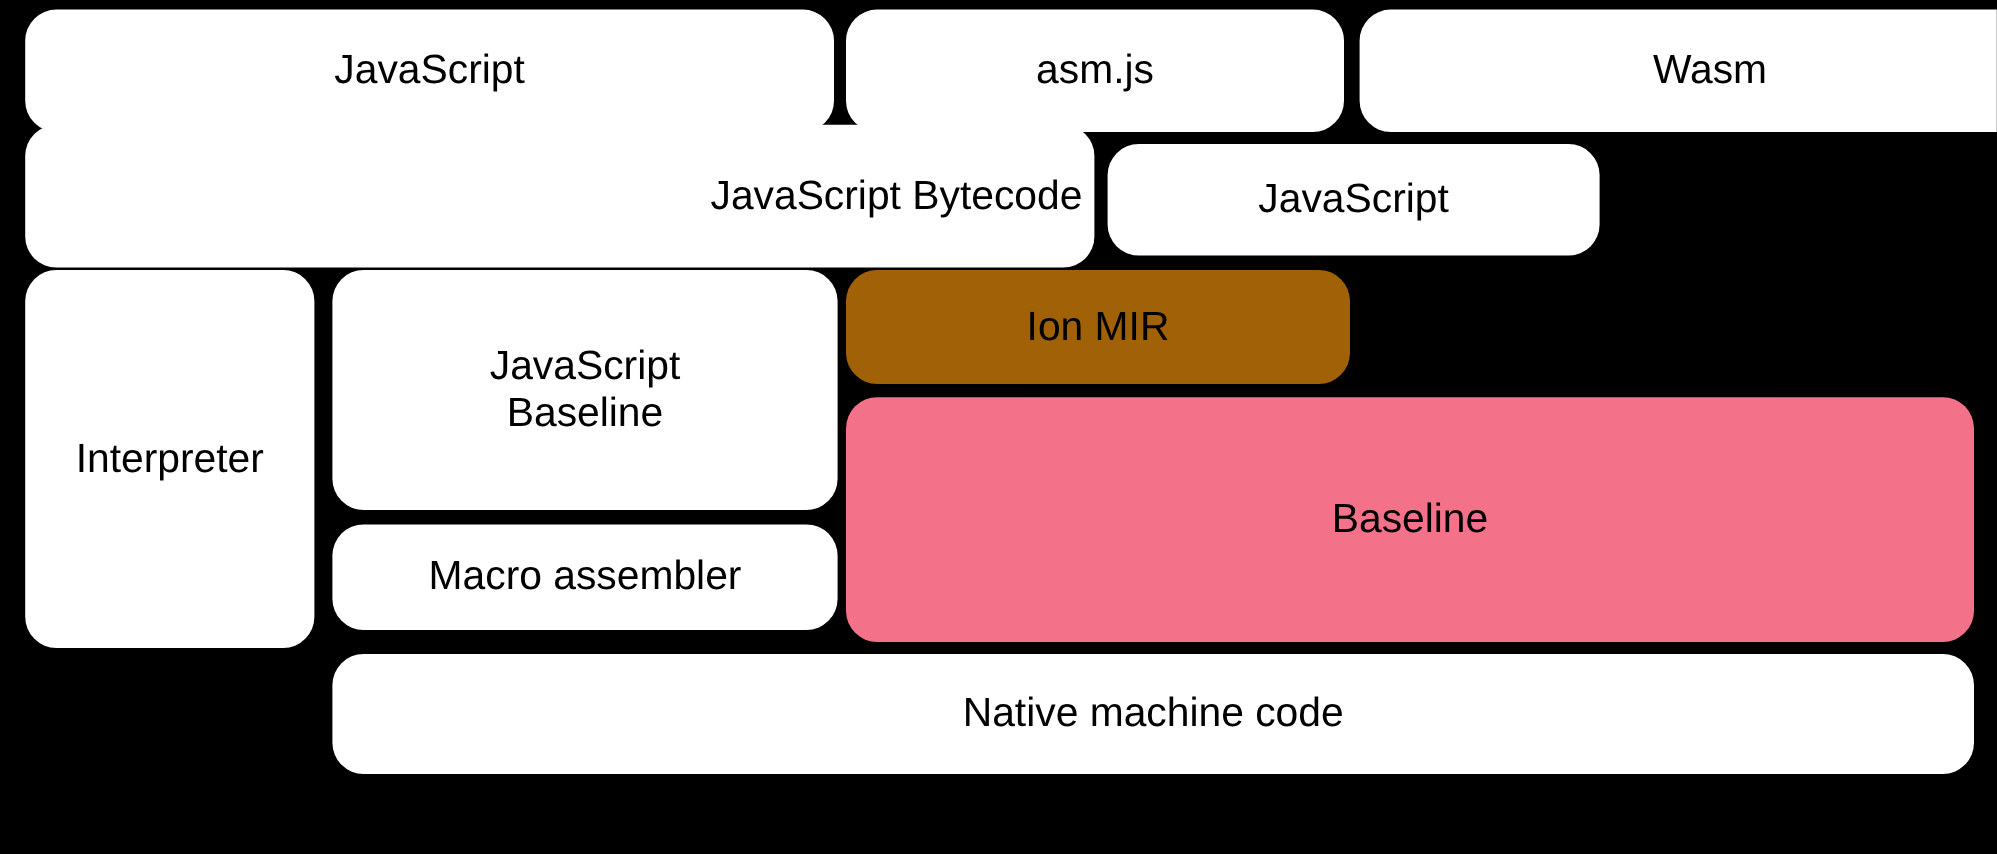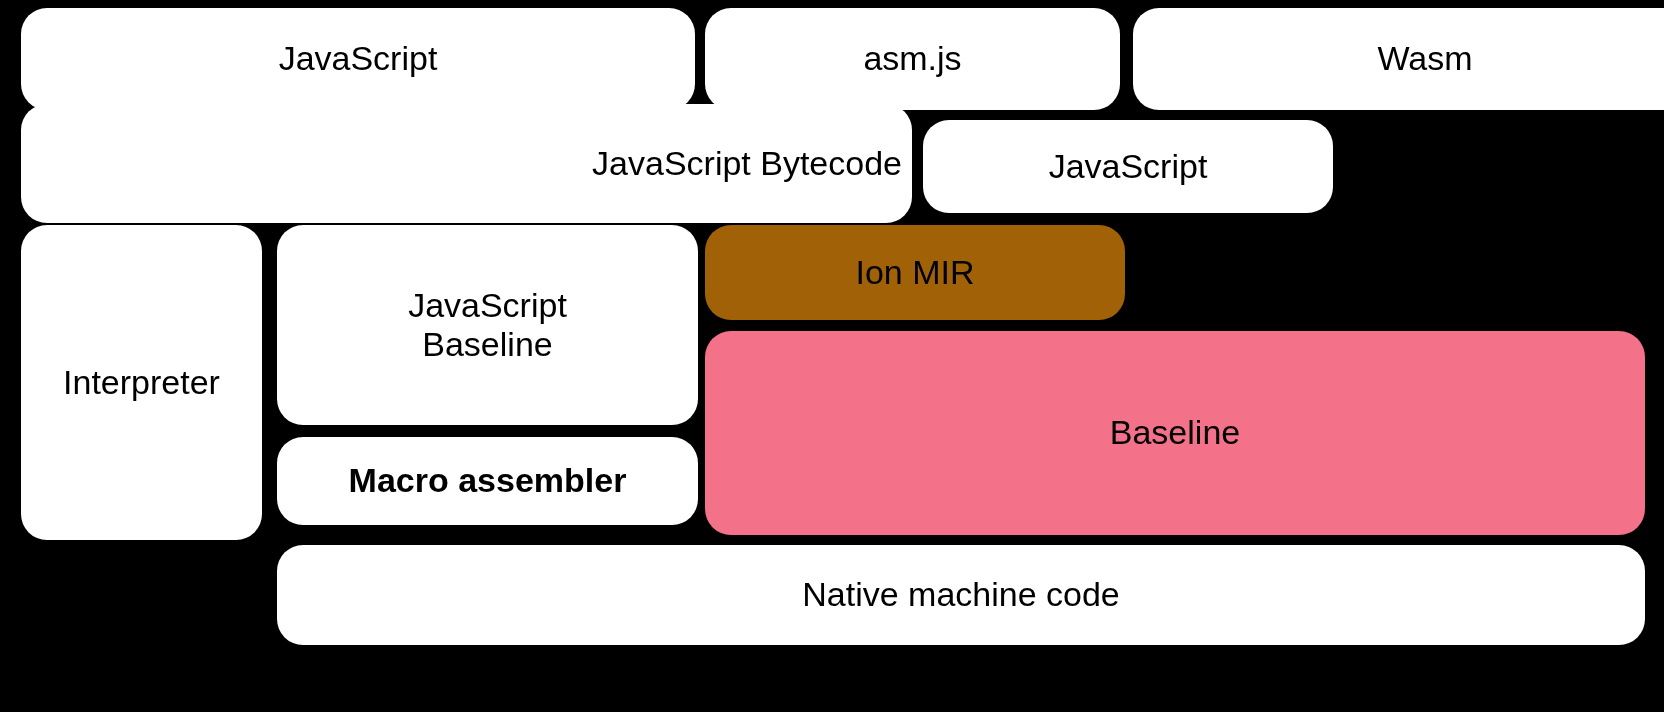--- a/index.html
+++ b/index.html
@@ -44,21 +44,21 @@
   
   #n-javascript      { left: 21px;   top: 8px;   width: 674px; height: 102px; }
   #n-asmjs           { left: 705px;  top: 8px;   width: 415px; height: 102px; }
   #n-wasm            { left: 1133px; top: 8px;   width: 584px; height: 102px; }
   
   #n-js-bytecode     { left: 21px;   top: 104px; width: 891px; height: 119px; justify-content: flex-end; }
   #n-baldrmonkey     { left: 923px;  top: 120px; width: 410px; height: 93px; }
   
   #n-interpreter     { left: 21px;   top: 225px; width: 241px; height: 315px; background: #ffffff; }
   #n-js-baseline     { left: 277px;  top: 225px; width: 421px; height: 200px; }
-  #n-macro-assembler { left: 277px;  top: 437px; width: 421px; height: 88px; font-weight: bold;  }
+  #n-macro-assembler { left: 277px;  top: 437px; width: 421px; height: 88px;  }
   #n-ion-mir         { left: 705px;  top: 225px; width: 420px; height: 95px;  background: #a16207; }
   #n-cretonne        { left: 705px;  top: 331px; width: 940px; height: 204px; background: #f4718a; }
   
   #n-native-code     { left: 277px;  top: 545px; width: 1368px; height: 100px; }
 </style>
 </head>
 <body>
 
 <div id="diagram">
 

